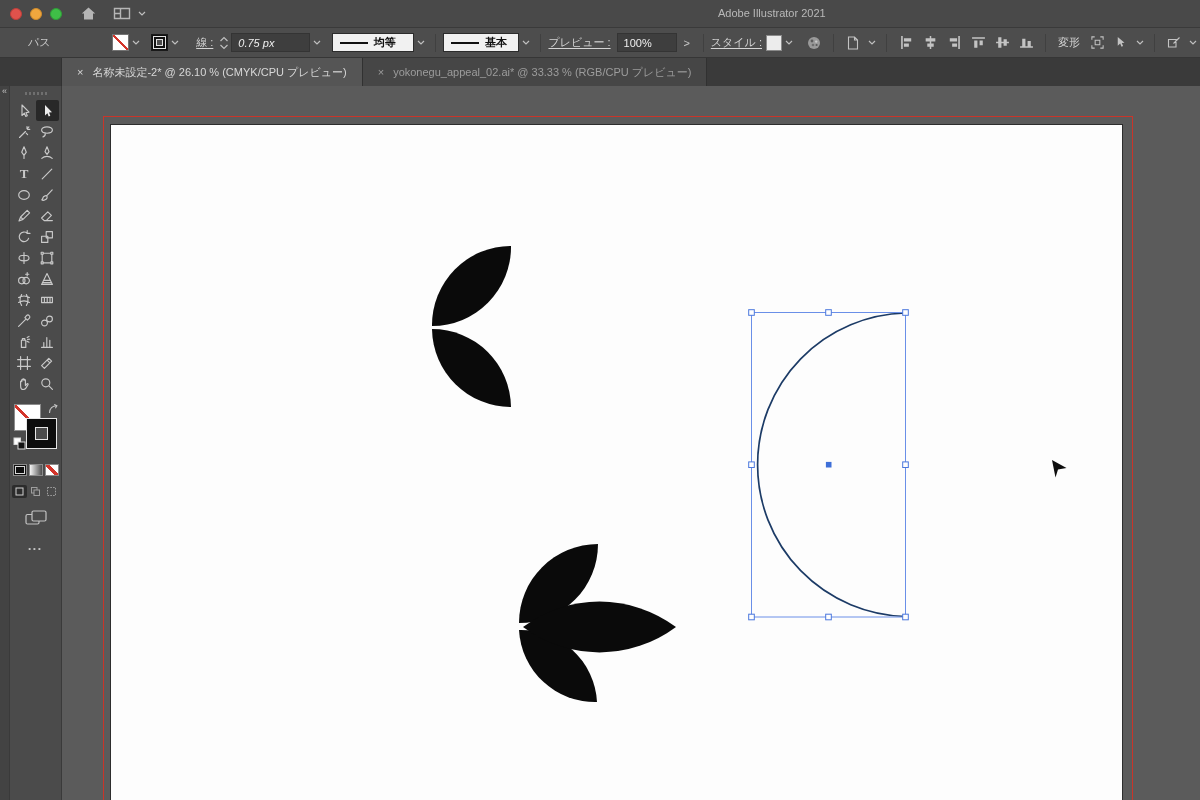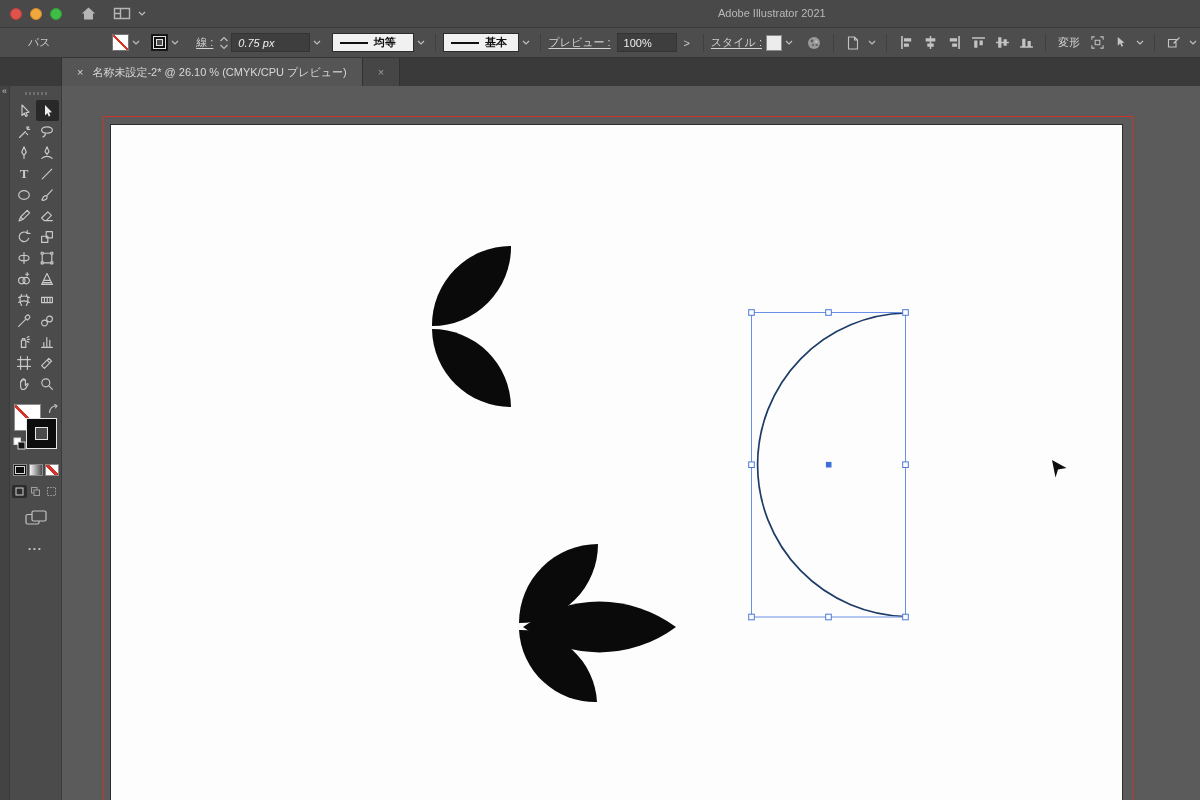--- a/index.html
+++ b/index.html
@@ -267,20 +267,21 @@
 </div>
 
 <div class="tabbar">
   <span class="tabspacer"></span>
   <div class="tab active">
     <span class="close">×</span>
     <span>名称未設定-2* @ 26.10 % (CMYK/CPU プレビュー)</span>
   </div>
   <div class="tab inactive">
     <span class="close">×</span>
+    <span>yokonegu_appeal_02.ai* @ 33.33 % (RGB/CPU プレビュー)</span>
   </div>
   <div style="flex:1;background:#3a3a3a;"></div>
 </div>
 
 <div class="main">
 
   <div class="dockstrip">
     <span>«</span>
   </div>
 

